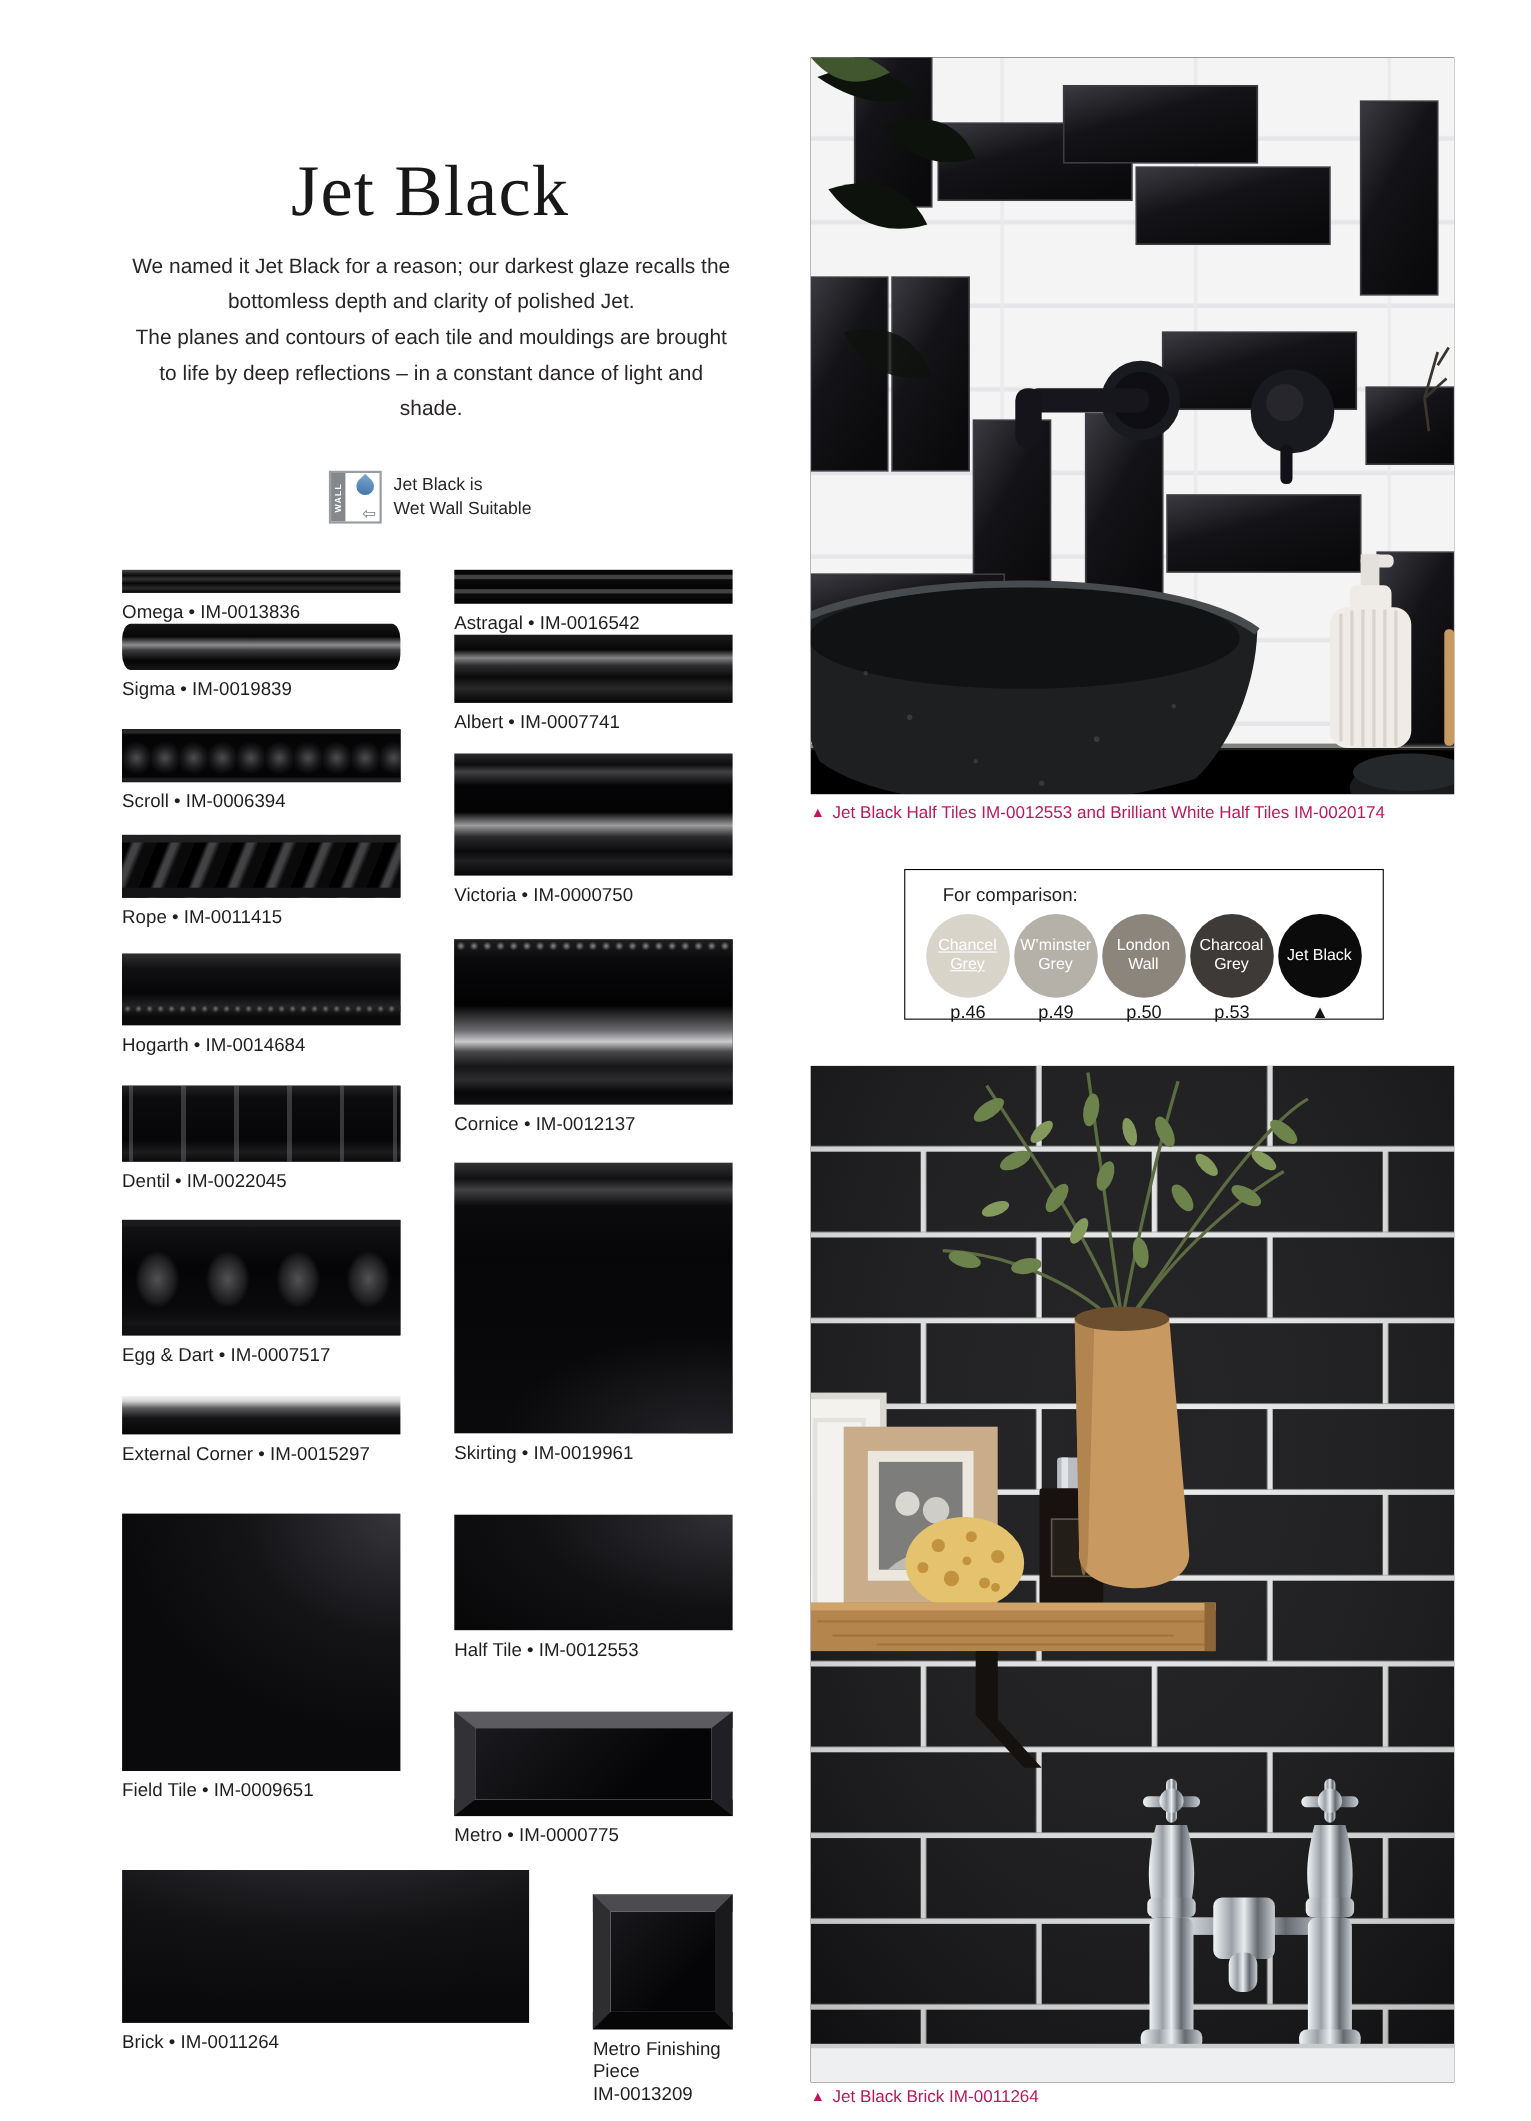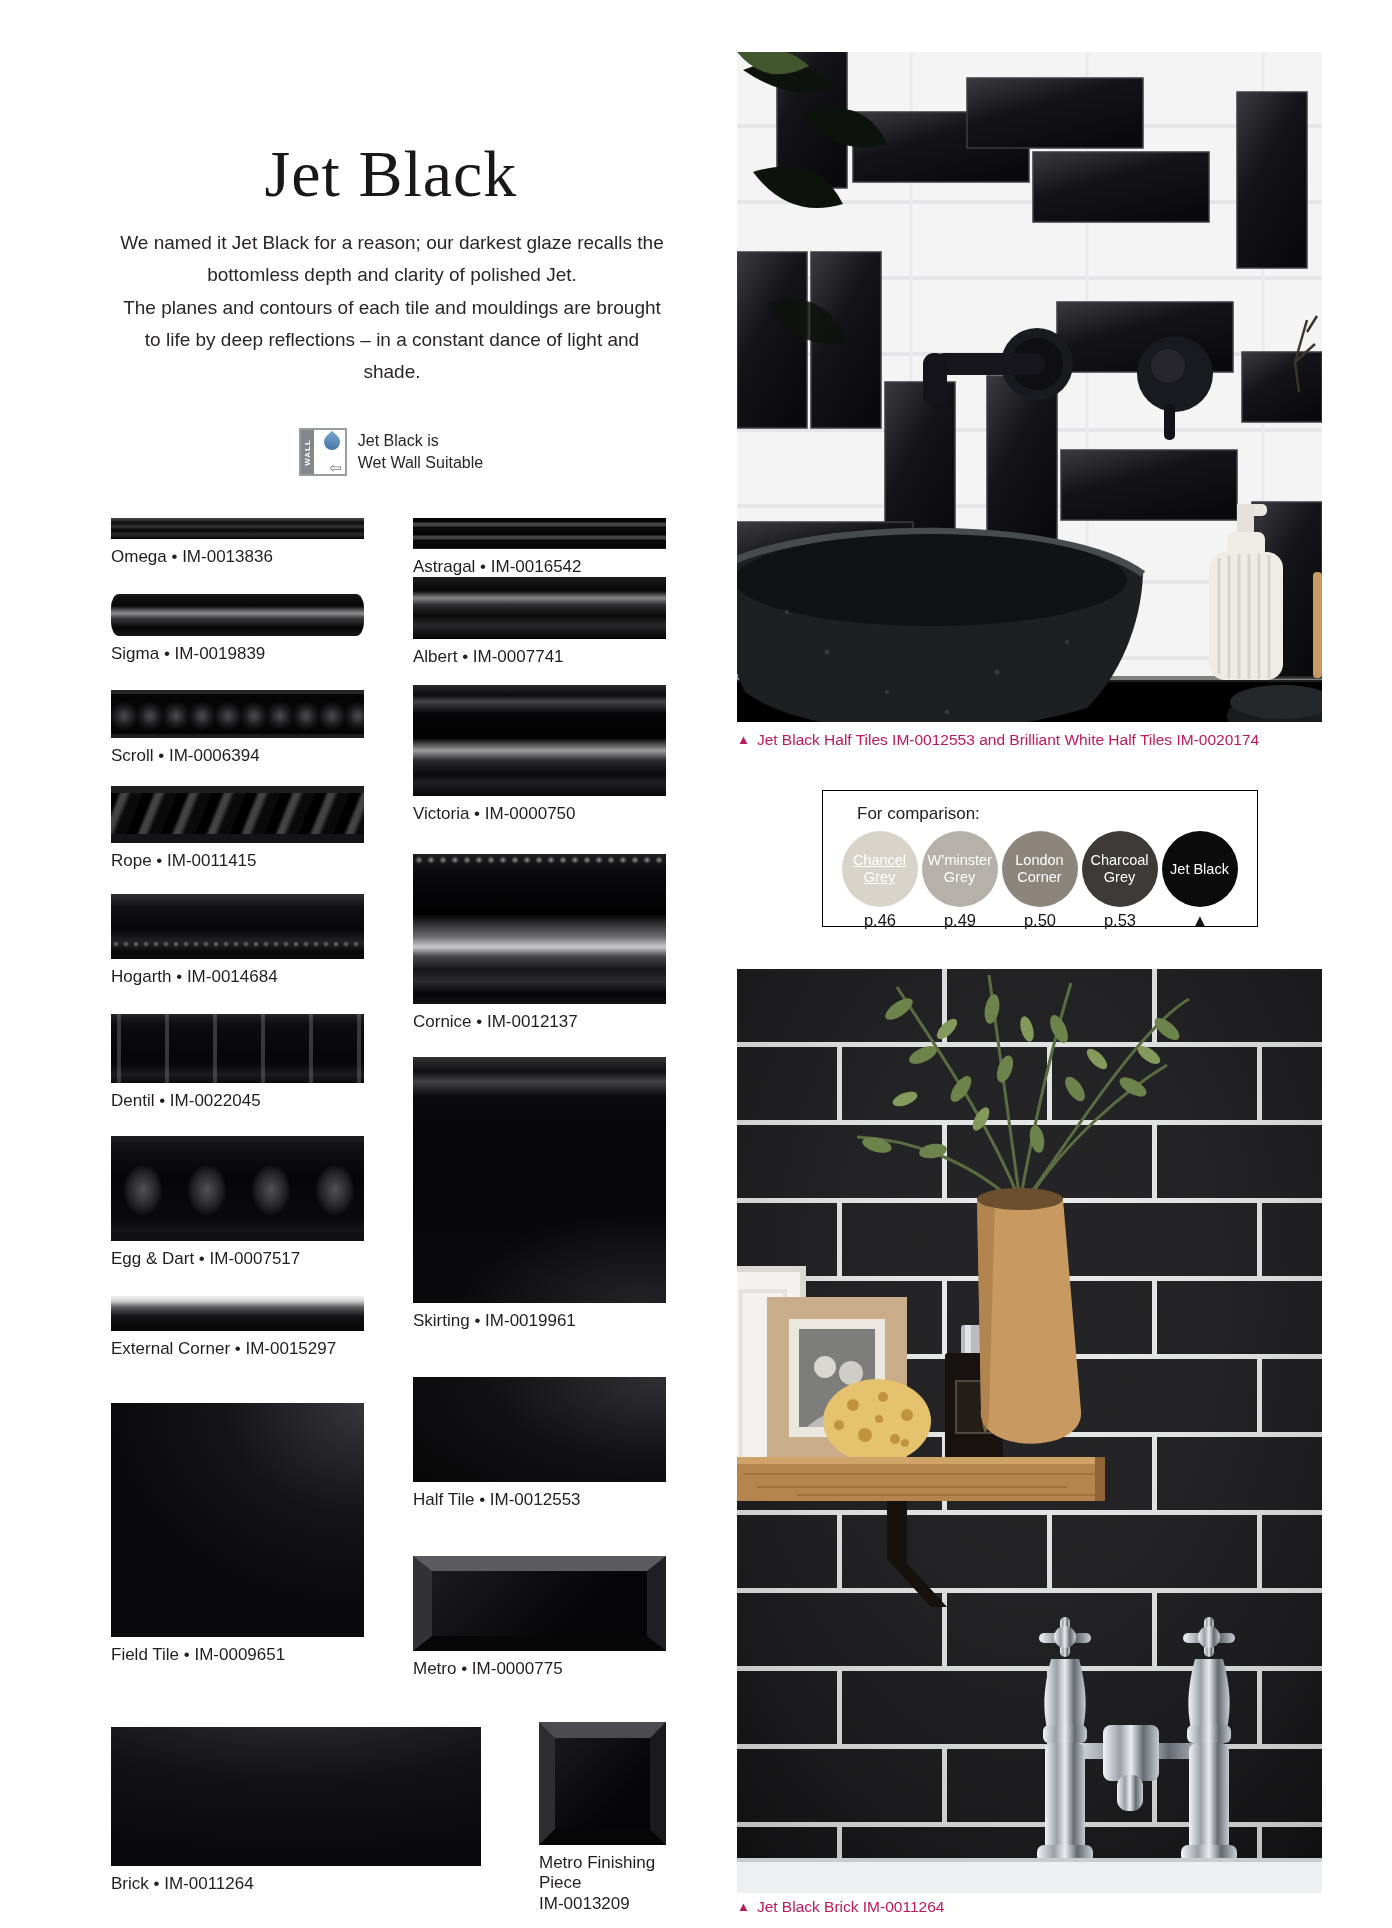--- a/index.html
+++ b/index.html
@@ -106,21 +106,21 @@
       <span class="ww-drop"></span>
       <span class="ww-arrow">⇦</span>
     </span>
     <span class="badge-text">
       <span>Jet Black is</span><br>
       <span>Wet Wall Suitable</span>
     </span>
   </div>
 
   <div class="colA">
-    <div class="prod" style="margin-bottom:27px">
+    <div class="prod" style="">
       <div class="sw sw-omega"></div>
       <div class="plabel">Omega • IM-0013836</div>
     </div>
     <div class="prod" style="margin-bottom:25px">
       <div class="sw sw-sigma"></div>
       <div class="plabel">Sigma • IM-0019839</div>
     </div>
     <div class="prod" style="margin-bottom:20px">
       <div class="sw sw-scroll"></div>
       <div class="plabel">Scroll • IM-0006394</div>
@@ -290,21 +290,21 @@
         <div class="pref">p.46</div>
       </div>
       <div class="dotwrap">
         <div class="dot" style="background-color: rgb(181, 177, 168);">
             <span>W’minster Grey</span>
           </div>
         <div class="pref">p.49</div>
       </div>
       <div class="dotwrap">
         <div class="dot" style="background-color: rgb(139, 133, 124);">
-            <span>London Corner</span>
+            <span>London Wall</span>
           </div>
         <div class="pref">p.50</div>
       </div>
       <div class="dotwrap">
         <div class="dot" style="background-color: rgb(62, 58, 56);">
             <span>Charcoal Grey</span>
           </div>
         <div class="pref">p.53</div>
       </div>
       <div class="dotwrap">

